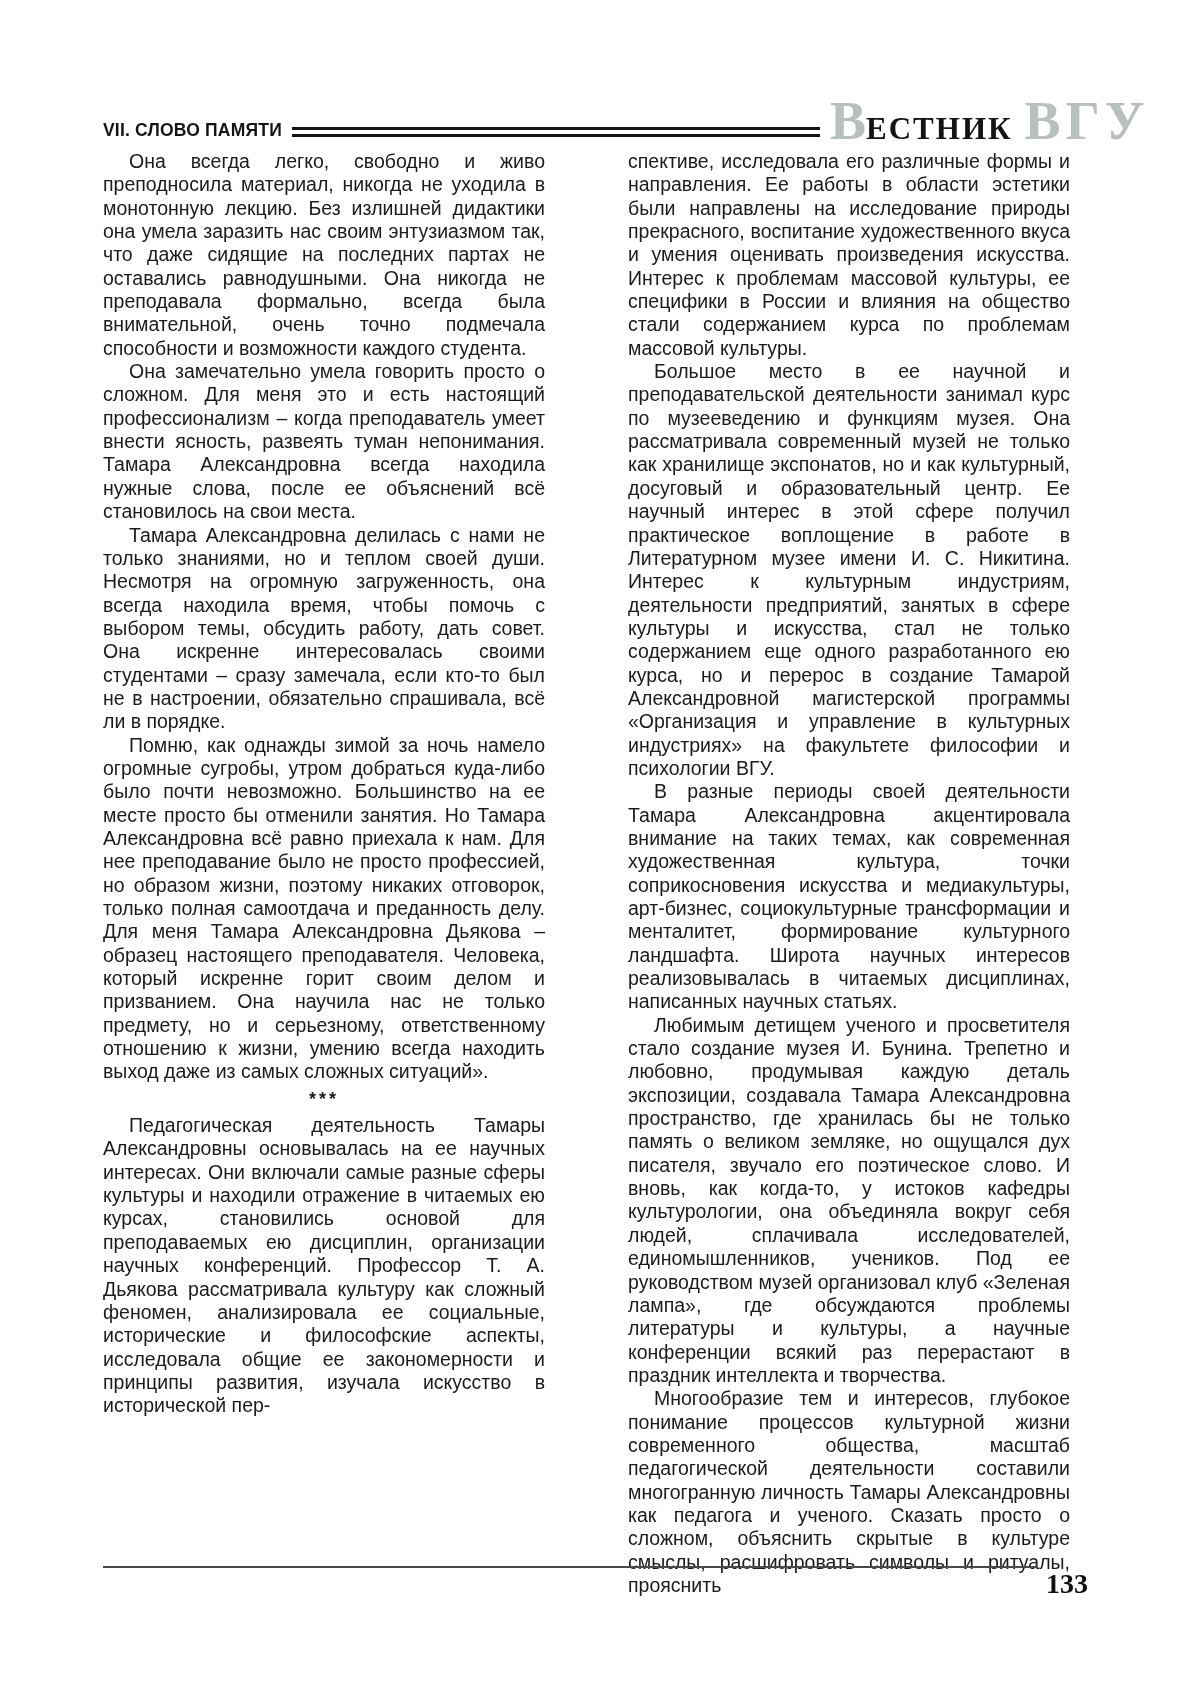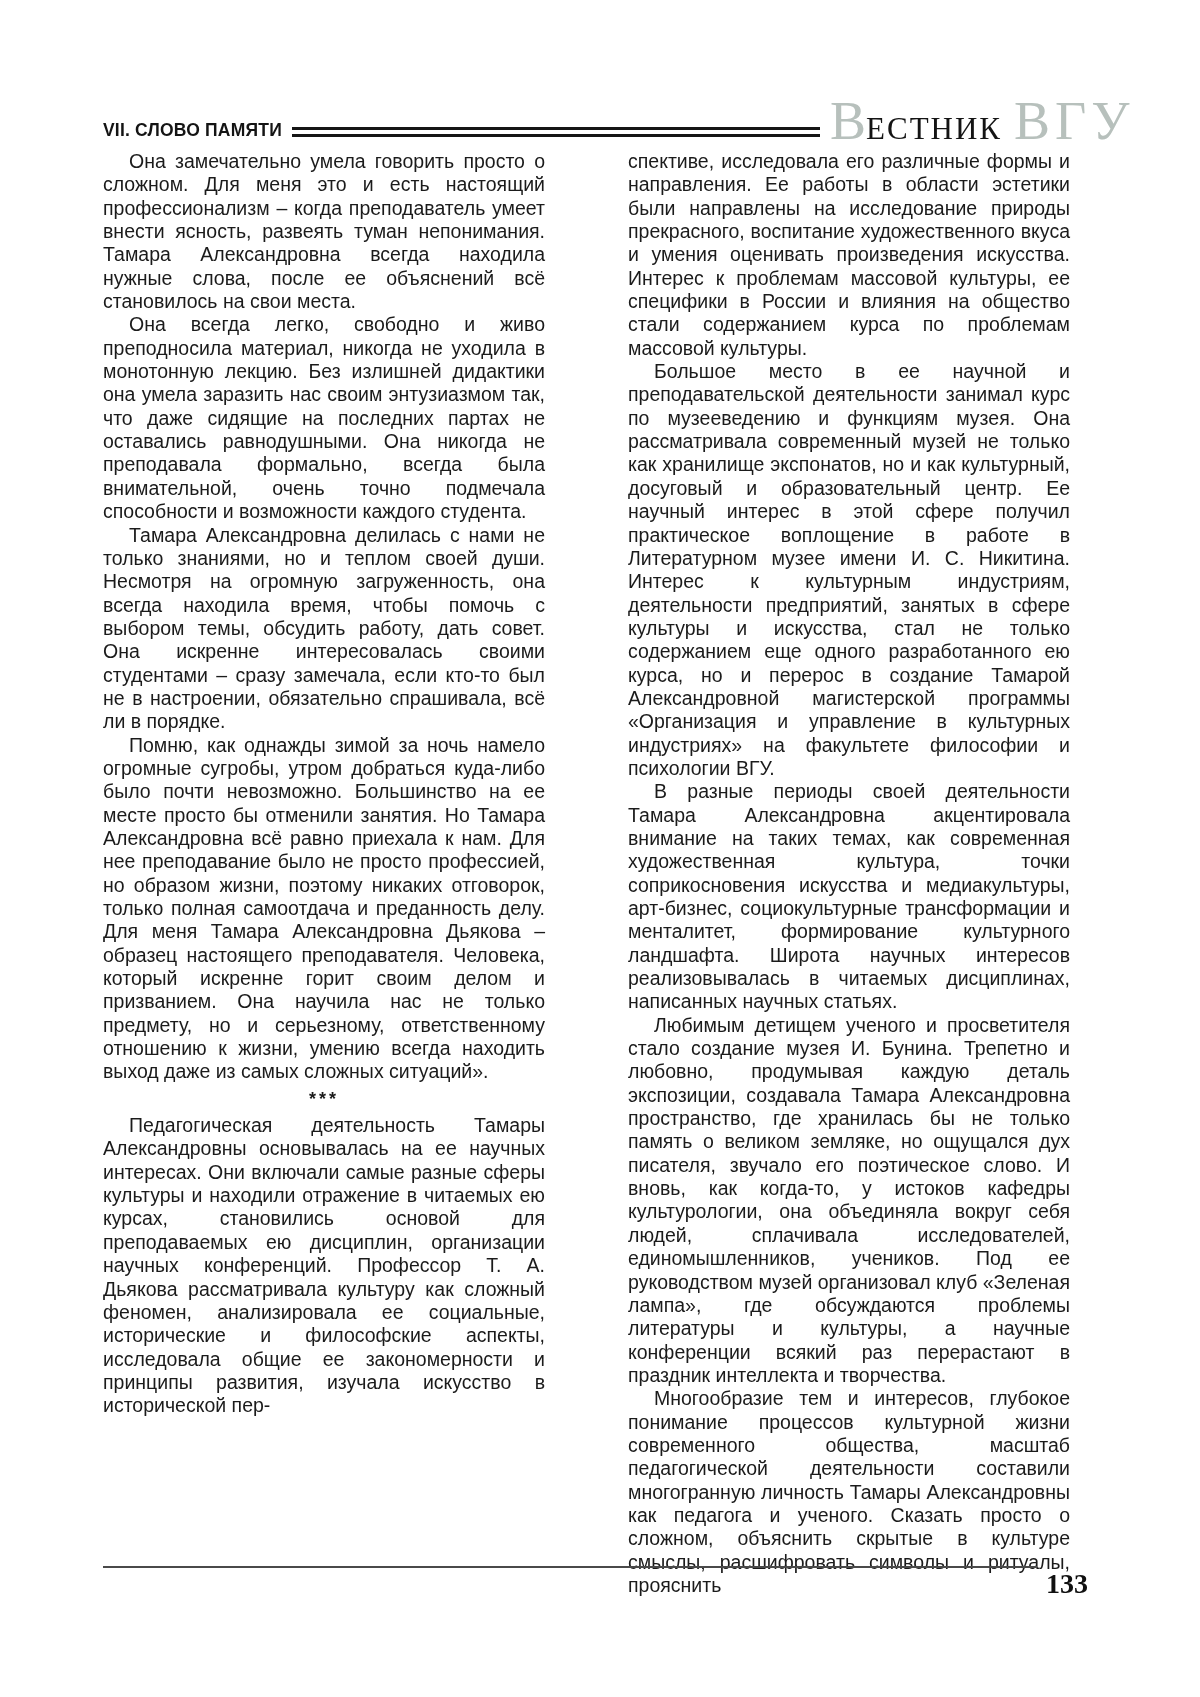--- a/index.html
+++ b/index.html
@@ -32,21 +32,21 @@
     height: 4px;
     border-top: 3.5px solid #151515;
     border-bottom: 3.5px solid #151515;
   }
   .logo {
     position: absolute;
     left: 830px;
     top: 94px;
     white-space: nowrap;
     font-family: "Liberation Serif", serif;
-    font-weight: normal;
+    font-weight: bold;
     line-height: 1;
   }
   .logo .initial   { font-size: 54px; color: #b7c0bc; }
   .logo .rest      { font-size: 31px; color: #141414; letter-spacing: 2px; }
   .logo .acronym   { font-size: 54px; color: #b7c0bc; letter-spacing: 5px; margin-left: 12px; }
 
   
   .col {
     position: absolute;
     top: 150px;
@@ -95,22 +95,22 @@
 
   <div class="header-label">VII. СЛОВО ПАМЯТИ</div>
 
   <div class="header-rule"></div>
 
   <div class="logo">
     <span class="initial">В</span><span class="rest">ЕСТНИК</span><span class="acronym">ВГУ</span>
   </div>
 
   <div class="col col-left">
+      <div class="para">Она всегда легко, свободно и живо преподносила материал, никогда не уходила в монотонную лекцию. Без излишней дидактики она умела заразить нас своим энтузиазмом так, что даже сидящие на последних партах не оставались равнодушными. Она никогда не преподавала формально, всегда была внимательной, очень точно подмечала способности и возможности каждого студента.</div>
       <div class="para">Она замечательно умела говорить просто о сложном. Для меня это и есть настоящий профессионализм – когда преподаватель умеет внести ясность, развеять туман непонимания. Тамара Александровна всегда находила нужные слова, после ее объяснений всё становилось на свои места.</div>
-      <div class="para">Она всегда легко, свободно и живо преподносила материал, никогда не уходила в монотонную лекцию. Без излишней дидактики она умела заразить нас своим энтузиазмом так, что даже сидящие на последних партах не оставались равнодушными. Она никогда не преподавала формально, всегда была внимательной, очень точно подмечала способности и возможности каждого студента.</div>
       <div class="para">Тамара Александровна делилась с нами не только знаниями, но и теплом своей души. Несмотря на огромную загруженность, она всегда находила время, чтобы помочь с выбором темы, обсудить работу, дать совет. Она искренне интересовалась своими студентами – сразу замечала, если кто-то был не в настроении, обязательно спрашивала, всё ли в порядке.</div>
       <div class="para">Помню, как однажды зимой за ночь намело огромные сугробы, утром добраться куда-либо было почти невозможно. Большинство на ее месте просто бы отменили занятия. Но Тамара Александровна всё равно приехала к нам. Для нее преподавание было не просто профессией, но образом жизни, поэтому никаких отговорок, только полная самоотдача и преданность делу. Для меня Тамара Александровна Дьякова – образец настоящего преподавателя. Человека, который искренне горит своим делом и призванием. Она научила нас не только предмету, но и серьезному, ответственному отношению к жизни, умению всегда находить выход даже из самых сложных ситуаций».</div>
       <div class="separator">***</div>
       <div class="para">Педагогическая деятельность Тамары Александровны основывалась на ее научных интересах. Они включали самые разные сферы культуры и находили отражение в читаемых ею курсах, становились основой для преподаваемых ею дисциплин, организации научных конференций. Профессор Т. А. Дьякова рассматривала культуру как сложный феномен, анализировала ее социальные, исторические и философские аспекты, исследовала общие ее закономерности и принципы развития, изучала искусство в исторической пер-</div>
     </div>
   <div class="col col-right">
       <div class="para no-indent">спективе, исследовала его различные формы и направления. Ее работы в области эстетики были направлены на исследование природы прекрасного, воспитание художественного вкуса и умения оценивать произведения искусства. Интерес к проблемам массовой культуры, ее специфики в России и влияния на общество стали содержанием курса по проблемам массовой культуры.</div>
       <div class="para">Большое место в ее научной и преподавательской деятельности занимал курс по музееведению и функциям музея. Она рассматривала современный музей не только как хранилище экспонатов, но и как культурный, досуговый и образовательный центр. Ее научный интерес в этой сфере получил практическое воплощение в работе в Литературном музее имени И. С. Никитина. Интерес к культурным индустриям, деятельности предприятий, занятых в сфере культуры и искусства, стал не только содержанием еще одного разработанного ею курса, но и перерос в создание Тамарой Александровной магистерской программы «Организация и управление в культурных индустриях» на факультете философии и психологии ВГУ.</div>
       <div class="para">В разные периоды своей деятельности Тамара Александровна акцентировала внимание на таких темах, как современная художественная культура, точки соприкосновения искусства и медиакультуры, арт-бизнес, социокультурные трансформации и менталитет, формирование культурного ландшафта. Широта научных интересов реализовывалась в читаемых дисциплинах, написанных научных статьях.</div>
       <div class="para">Любимым детищем ученого и просветителя стало создание музея И. Бунина. Трепетно и любовно, продумывая каждую деталь экспозиции, создавала Тамара Александровна пространство, где хранилась бы не только память о великом земляке, но ощущался дух писателя, звучало его поэтическое слово. И вновь, как когда-то, у истоков кафедры культурологии, она объединяла вокруг себя людей, сплачивала исследователей, единомышленников, учеников. Под ее руководством музей организовал клуб «Зеленая лампа», где обсуждаются проблемы литературы и культуры, а научные конференции всякий раз перерастают в праздник интеллекта и творчества.</div>

